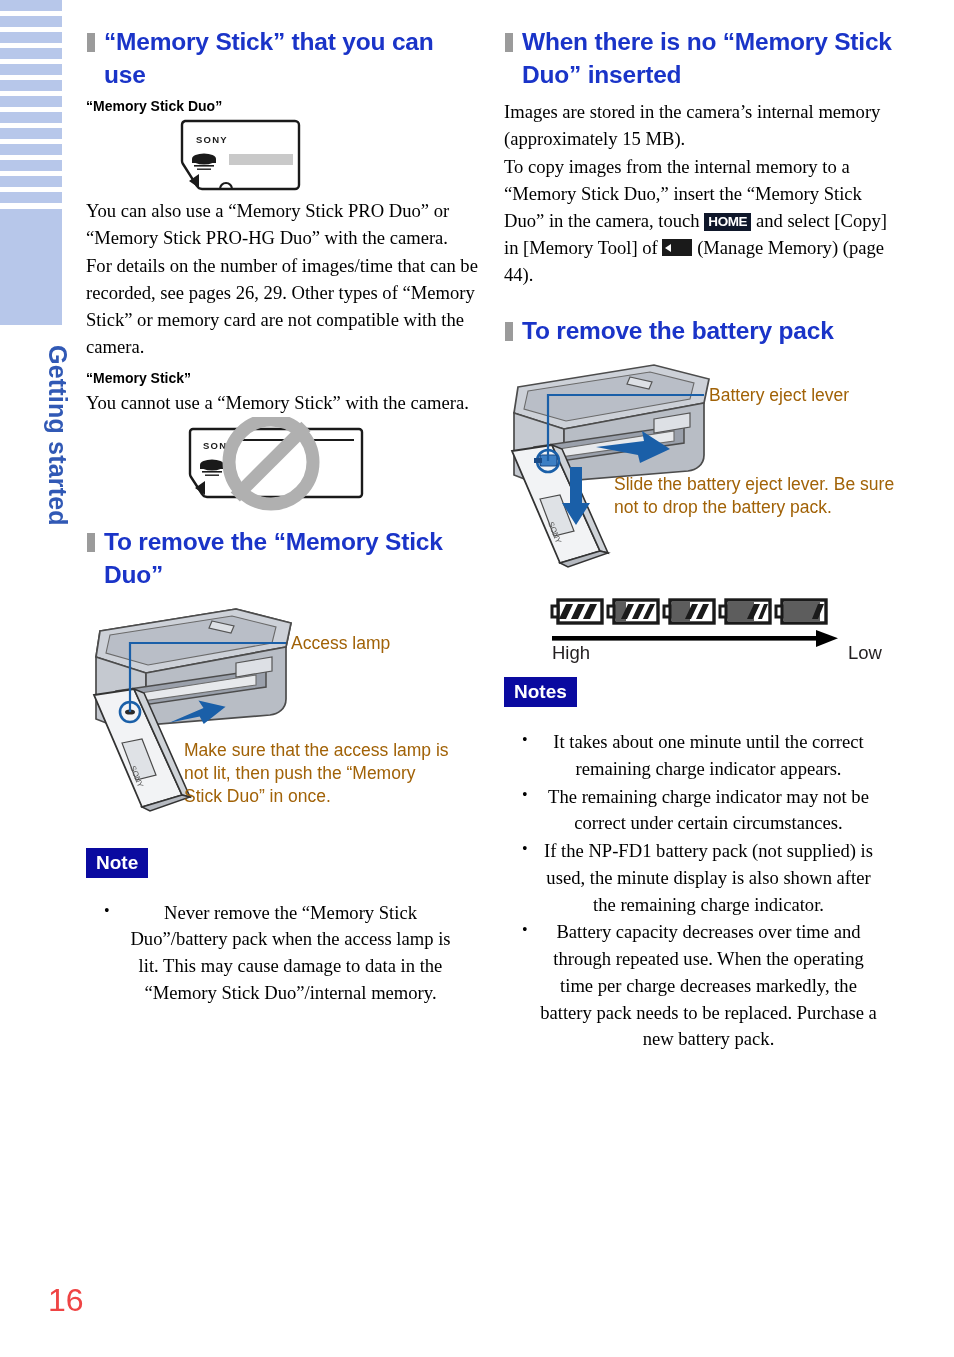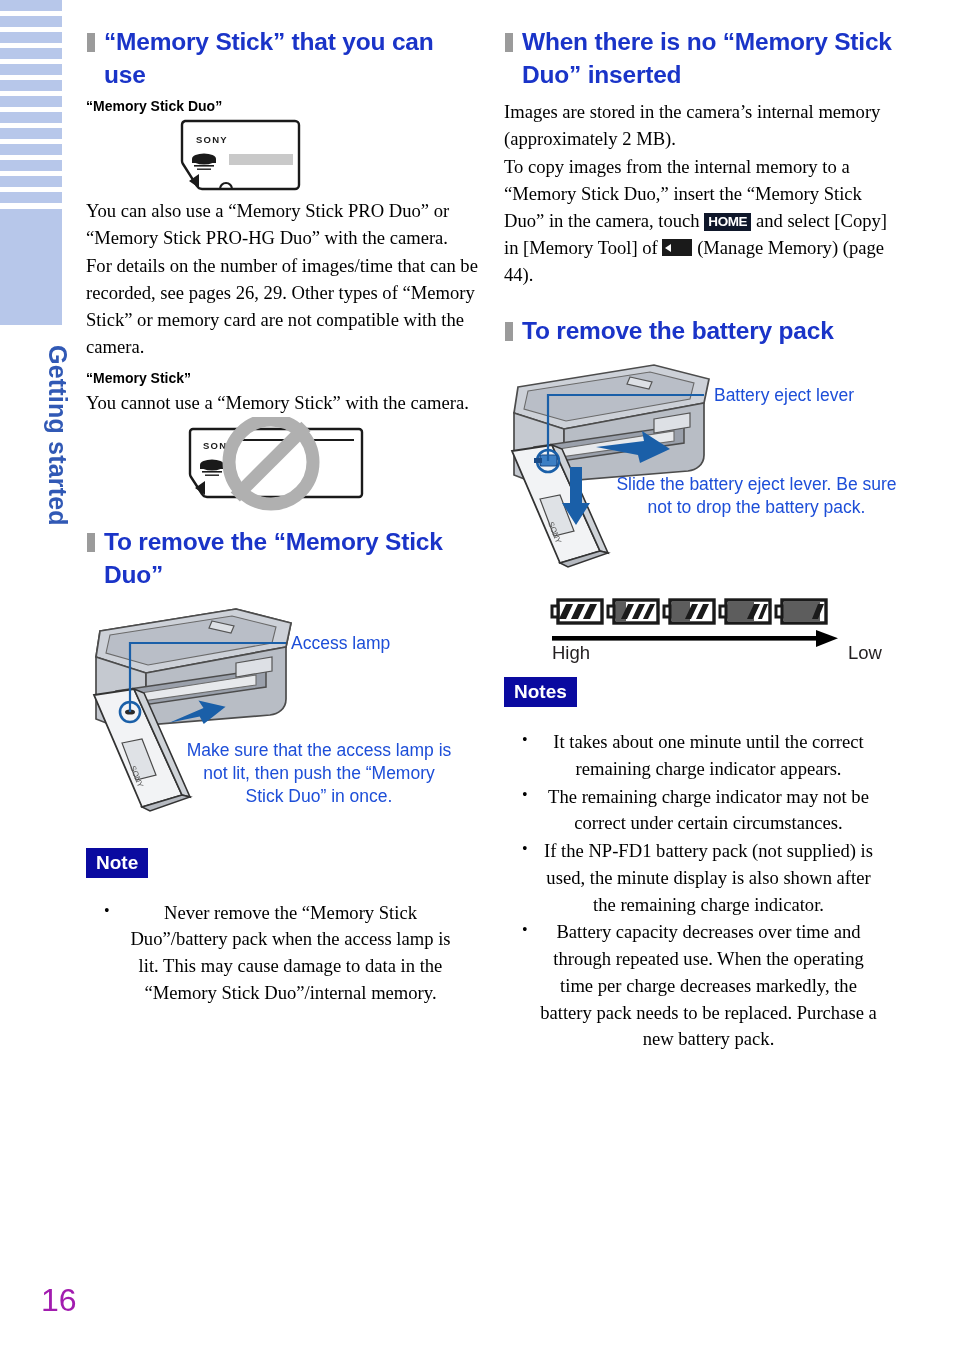--- a/index.html
+++ b/index.html
@@ -171,44 +171,43 @@
     top: -1px;
     font-size: 16px;
   }
 
   
   .figure { position: relative; }
   .fig-caption {
     font-family: "Liberation Sans", sans-serif;
     font-size: 17.5px;
     line-height: 1.33;
-    color: #1d4ed8;
-    text-align: center;
+    color: #a16207;
   }
 
   
   .hl-row {
     display: flex;
     justify-content: space-between;
     font-family: "Liberation Sans", sans-serif;
     font-size: 18.5px;
     color: #231f20;
     width: 270px;
     margin-left: 46px;
     margin-top: 2px;
   }
 
   
   #page-number {
     position: absolute;
-    left: 41px;
+    left: 48px;
     bottom: 38px;
     font-family: "Liberation Sans", sans-serif;
     font-size: 32px;
-    color: #a21caf;
+    color: #ef4444;
   }
 </style>
 </head>
 <body>
 
 <div id="thumb-index">
     <div class="stripe" style="top: 0px; background: rgb(183, 199, 234);"></div>
     <div class="stripe" style="top: 16px; background: rgb(183, 199, 234);"></div>
     <div class="stripe" style="top: 32px; background: rgb(183, 199, 234);"></div>
     <div class="stripe" style="top: 48px; background: rgb(183, 199, 234);"></div>
@@ -322,21 +321,21 @@
   <div class="note-badge">Note</div>
   <ul class="notes">
     <li>Never remove the “Memory Stick Duo”/battery pack when the access lamp is lit. This may cause damage to data in the “Memory Stick Duo”/internal memory.</li>
   </ul>
 </div>
 
 <div class="column" id="right-column">
 
   <h2 class="h-blue"><span class="bullet-bar"></span><span>When there is no “Memory Stick Duo” inserted</span></h2>
 
-  <p class="body">Images are stored in the camera’s internal memory (approximately 2 MB).</p>
+  <p class="body">Images are stored in the camera’s internal memory (approximately 15 MB).</p>
 
   <p class="body"><span>To copy images from the internal memory to a “Memory Stick Duo,” insert the “Memory Stick Duo” in the camera, touch</span> <span class="home-key">HOME</span> <span>and select [Copy] in [Memory Tool] of</span> <span class="manage-mem-icon"></span> <span>(Manage Memory) (page 44).</span></p>
 
   <div class="spacer-lg"></div>
 
   <h2 class="h-blue"><span class="bullet-bar"></span><span>To remove the battery pack</span></h2>
 
   
   <div class="figure" style="height:232px; margin-top:4px;">
     <svg width="392" height="232" viewBox="0 0 392 232">

